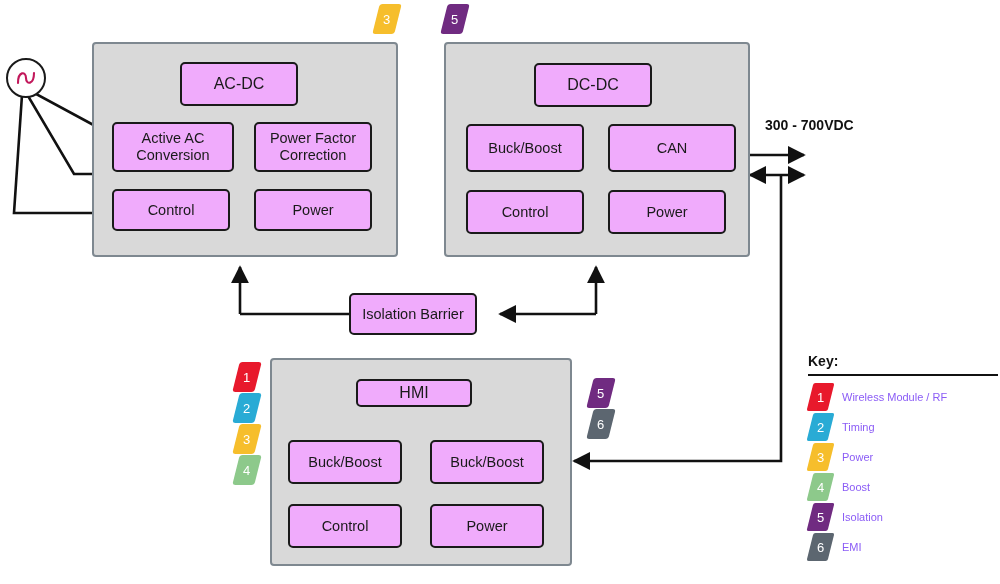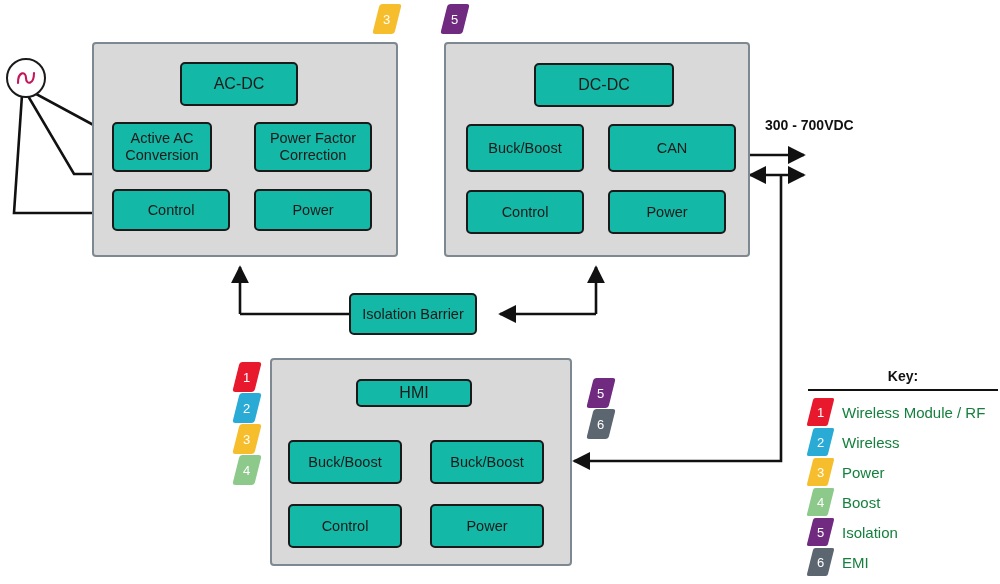--- a/index.html
+++ b/index.html
@@ -32,21 +32,21 @@
   .module {
     position: absolute;
     background: #d9d9d9;
     border: 2px solid #7e8890;
     border-radius: 4px;
     box-sizing: border-box;
   }
   
   .node {
     position: absolute;
-    background: #14b8a6;
+    background: #f0abfc;
     border: 2px solid #1a1a1a;
     border-radius: 5px;
     box-sizing: border-box;
     display: flex;
     align-items: center;
     justify-content: center;
     text-align: center;
     color: #1a1a1a;
     font-size: 15px;
     line-height: 1.15;
@@ -90,23 +90,22 @@
     transform: skewX(-14deg);
     border-radius: 3px;
     padding-right: 1px;
   }
   .badge span { transform: skewX(14deg); display: block; }
 
   
   #key {
     position: absolute;
     left: 808px;
-    top: 368px;
+    top: 353px;
     width: 190px;
-    text-align: center;
   }
   #key .key-title {
     font-size: 14px;
     font-weight: bold;
     color: #111111;
     margin: 0 0 5px 0;
   }
   #key .key-rule {
     height: 2px;
     background: #111111;
@@ -128,22 +127,22 @@
     display: flex;
     align-items: center;
     justify-content: center;
     transform: skewX(-14deg);
     border-radius: 2px;
     margin-right: 11px;
     margin-left: 2px;
   }
   #key .key-badge span { transform: skewX(14deg); display: block; }
   #key .key-label {
-    font-size: 15px;
-    color: #15803d;
+    font-size: 11px;
+    color: #8b5cf6;
     white-space: nowrap;
   }
 </style>
 </head>
 <body>
 
 <div id="canvas">
 
   <svg id="wires" viewBox="0 0 1000 584" xmlns="http://www.w3.org/2000/svg">
     <defs>
@@ -189,40 +188,40 @@
 
   <div class="module" style="left:92px; top:42px; width:306px; height:215px;"></div>
 
   <div class="badge" style="left:376px; top:4px; background:#f6be2c;">
     <span>3</span>
   </div>
 
   <div class="node title" style="left:180px; top:62px; width:118px; height:44px;">
     <span>AC-DC</span>
   </div>
-  <div class="node small" style="left:112px; top:122px; width:100px; height:50px;">
+  <div class="node small" style="left:112px; top:122px; width:122px; height:50px;">
     <span>Active AC Conversion</span>
   </div>
   <div class="node small" style="left:254px; top:122px; width:118px; height:50px;">
     <span>Power Factor Correction</span>
   </div>
   <div class="node small" style="left:112px; top:189px; width:118px; height:42px;">
     <span>Control</span>
   </div>
   <div class="node small" style="left:254px; top:189px; width:118px; height:42px;">
     <span>Power</span>
   </div>
 
   <div class="module" style="left:444px; top:42px; width:306px; height:215px;"></div>
 
   <div class="badge" style="left:444px; top:4px; background:#702b81;">
     <span>5</span>
   </div>
 
-  <div class="node title" style="left:534px; top:63px; width:140px; height:44px;">
+  <div class="node title" style="left:534px; top:63px; width:118px; height:44px;">
     <span>DC-DC</span>
   </div>
   <div class="node small" style="left:466px; top:124px; width:118px; height:48px;">
     <span>Buck/Boost</span>
   </div>
   <div class="node small" style="left:608px; top:124px; width:128px; height:48px;">
     <span>CAN</span>
   </div>
   <div class="node small" style="left:466px; top:190px; width:118px; height:44px;">
     <span>Control</span>
@@ -283,21 +282,21 @@
         <div class="key-row">
           <div class="key-badge" style="background: rgb(232, 25, 44);">
             <span>1</span>
           </div>
           <div class="key-label">Wireless Module / RF</div>
         </div>
         <div class="key-row">
           <div class="key-badge" style="background: rgb(41, 171, 213);">
             <span>2</span>
           </div>
-          <div class="key-label">Wireless</div>
+          <div class="key-label">Timing</div>
         </div>
         <div class="key-row">
           <div class="key-badge" style="background: rgb(246, 190, 44);">
             <span>3</span>
           </div>
           <div class="key-label">Power</div>
         </div>
         <div class="key-row">
           <div class="key-badge" style="background: rgb(141, 201, 139);">
             <span>4</span>

